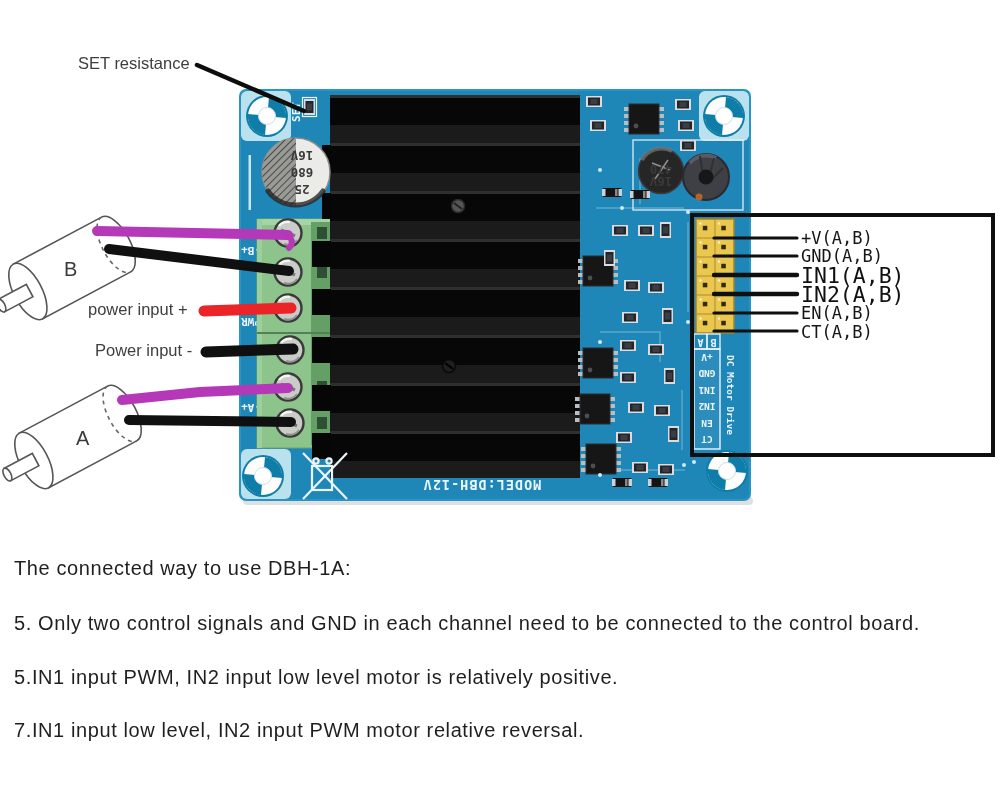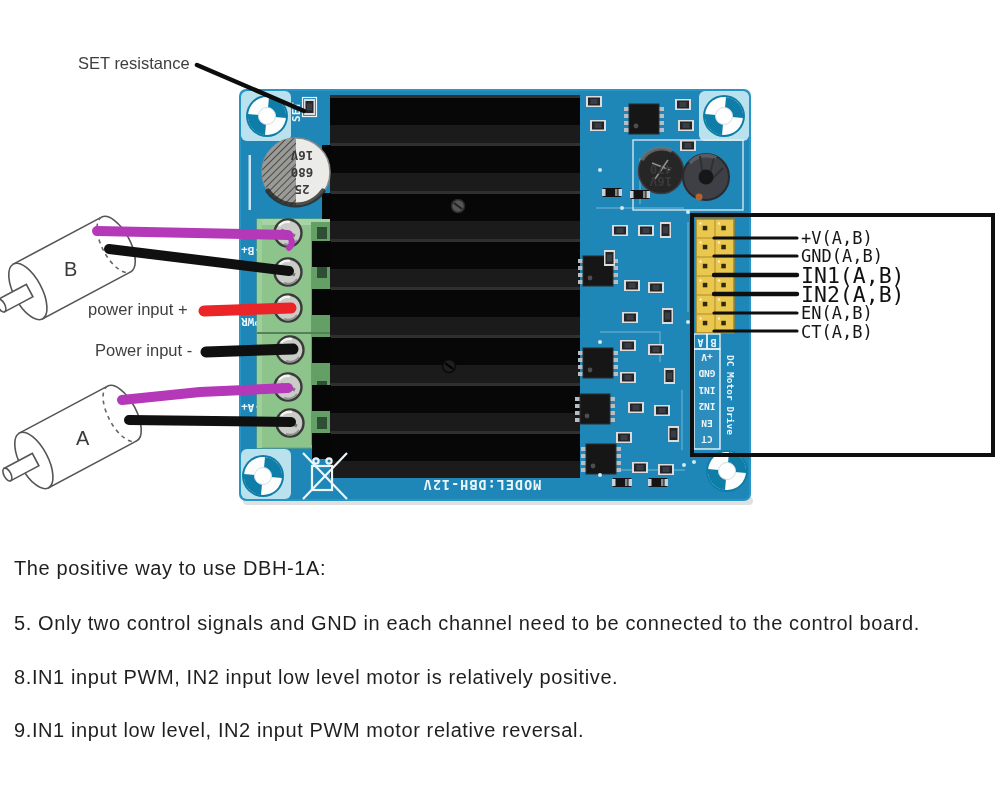--- a/index.html
+++ b/index.html
@@ -362,19 +362,19 @@
   </g>
 
   <text class="ann-label" x="78" y="69">SET resistance</text>
   <line x1="197" y1="65" x2="304" y2="111" stroke="#0d0d0d" stroke-width="4.5" stroke-linecap="round"></line>
 
   <text class="ann-label" x="88" y="315">power input +</text>
   <text class="ann-label" x="95" y="356">Power input -</text>
 </svg>
 
 <div class="instructions">
-  <p class="instr-title">The positive way to use DBH-1A:</p>
+  <p class="instr-title">The connected way to use DBH-1A:</p>
   <p class="instr-1">5. Only two control signals and GND in each channel need to be connected to the control board.</p>
-  <p class="instr-2">8.IN1 input PWM, IN2 input low level motor is relatively positive.</p>
-  <p class="instr-3">9.IN1 input low level, IN2 input PWM motor relative reversal.</p>
+  <p class="instr-2">5.IN1 input PWM, IN2 input low level motor is relatively positive.</p>
+  <p class="instr-3">7.IN1 input low level, IN2 input PWM motor relative reversal.</p>
 </div>
 
 </div>
 
 </body></html>

